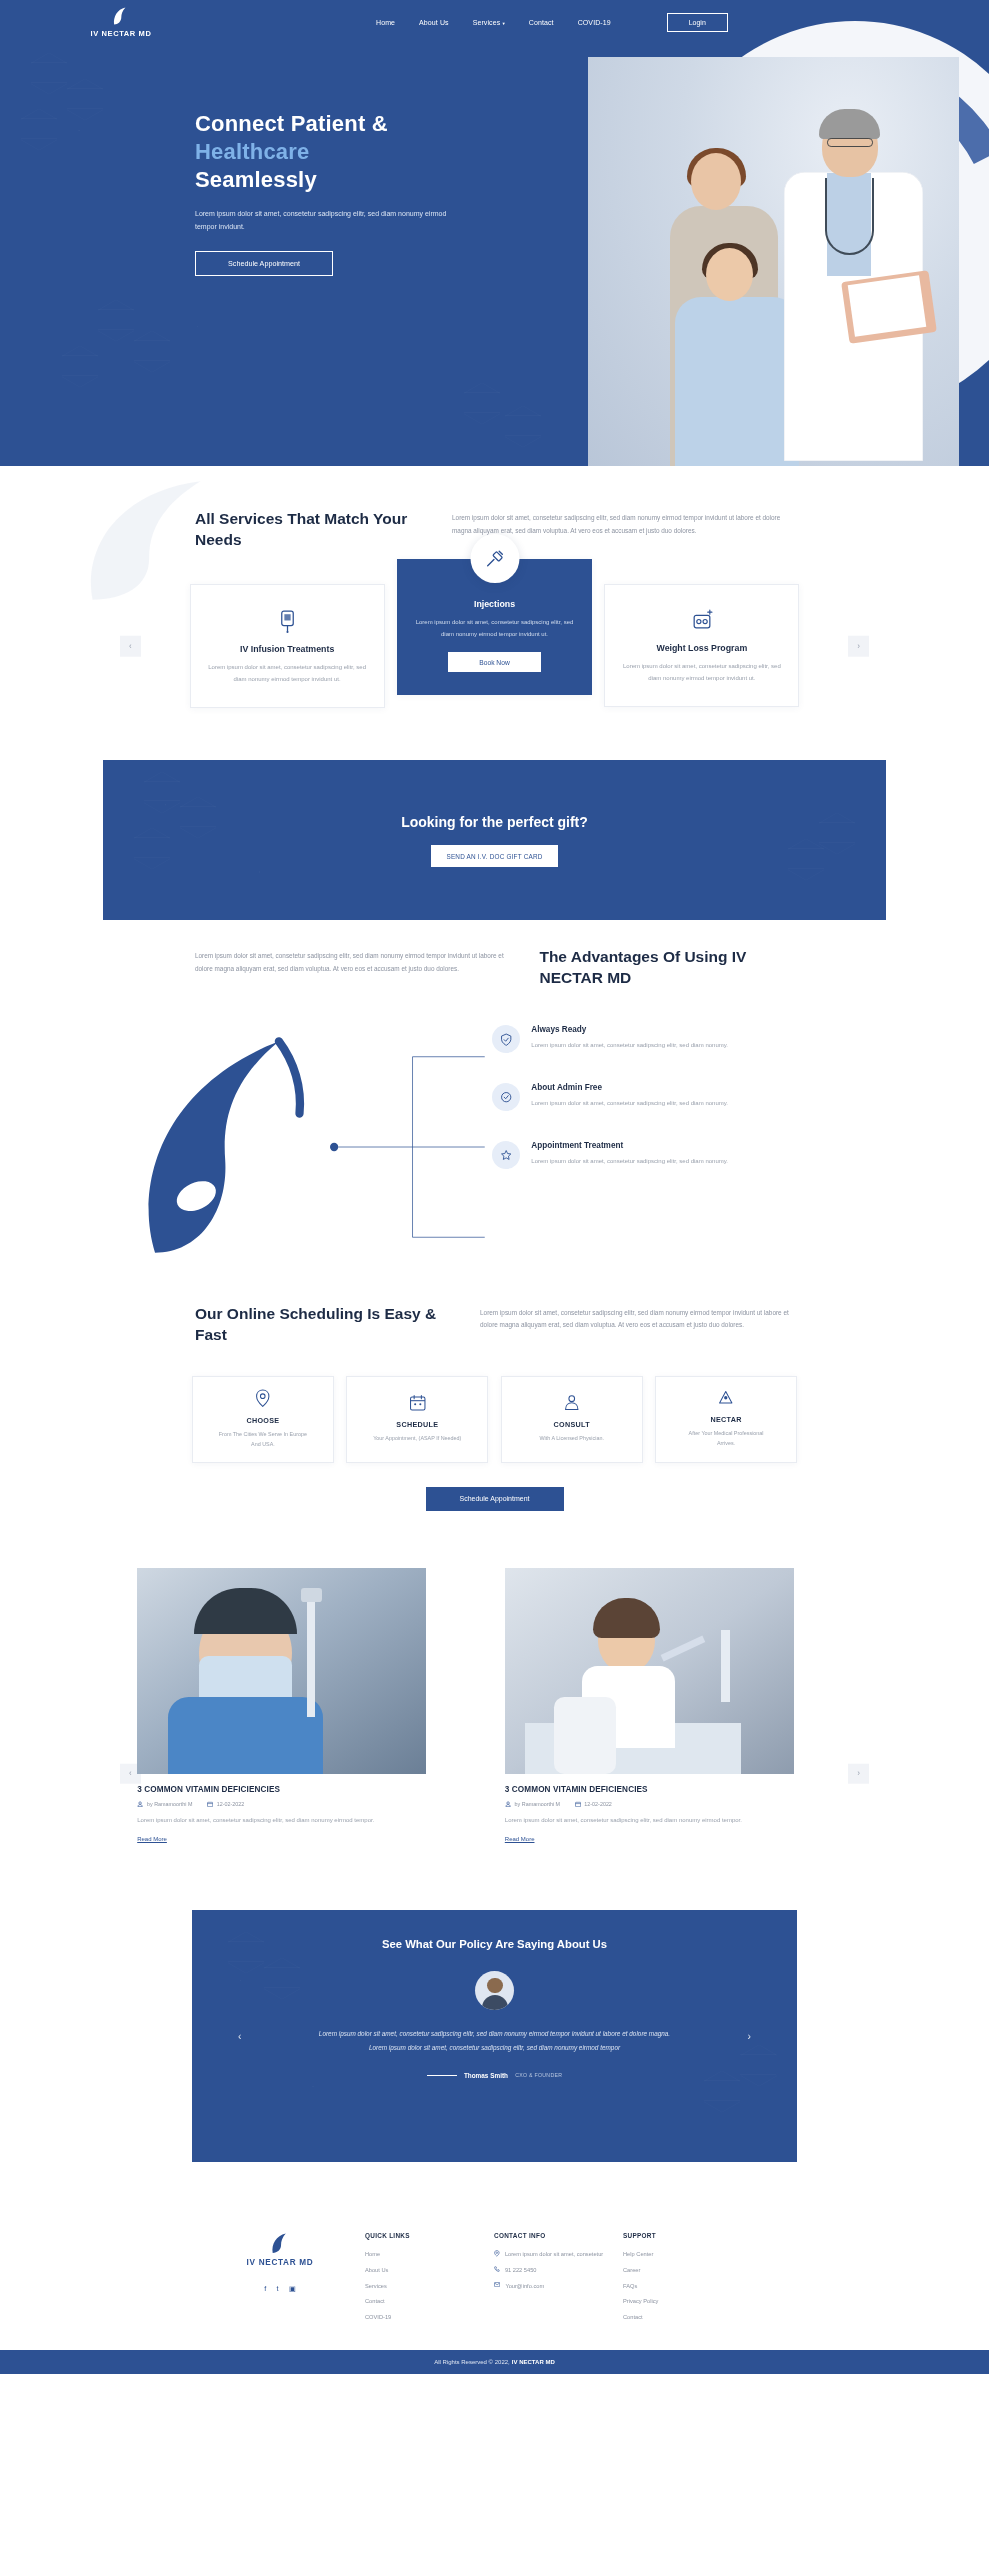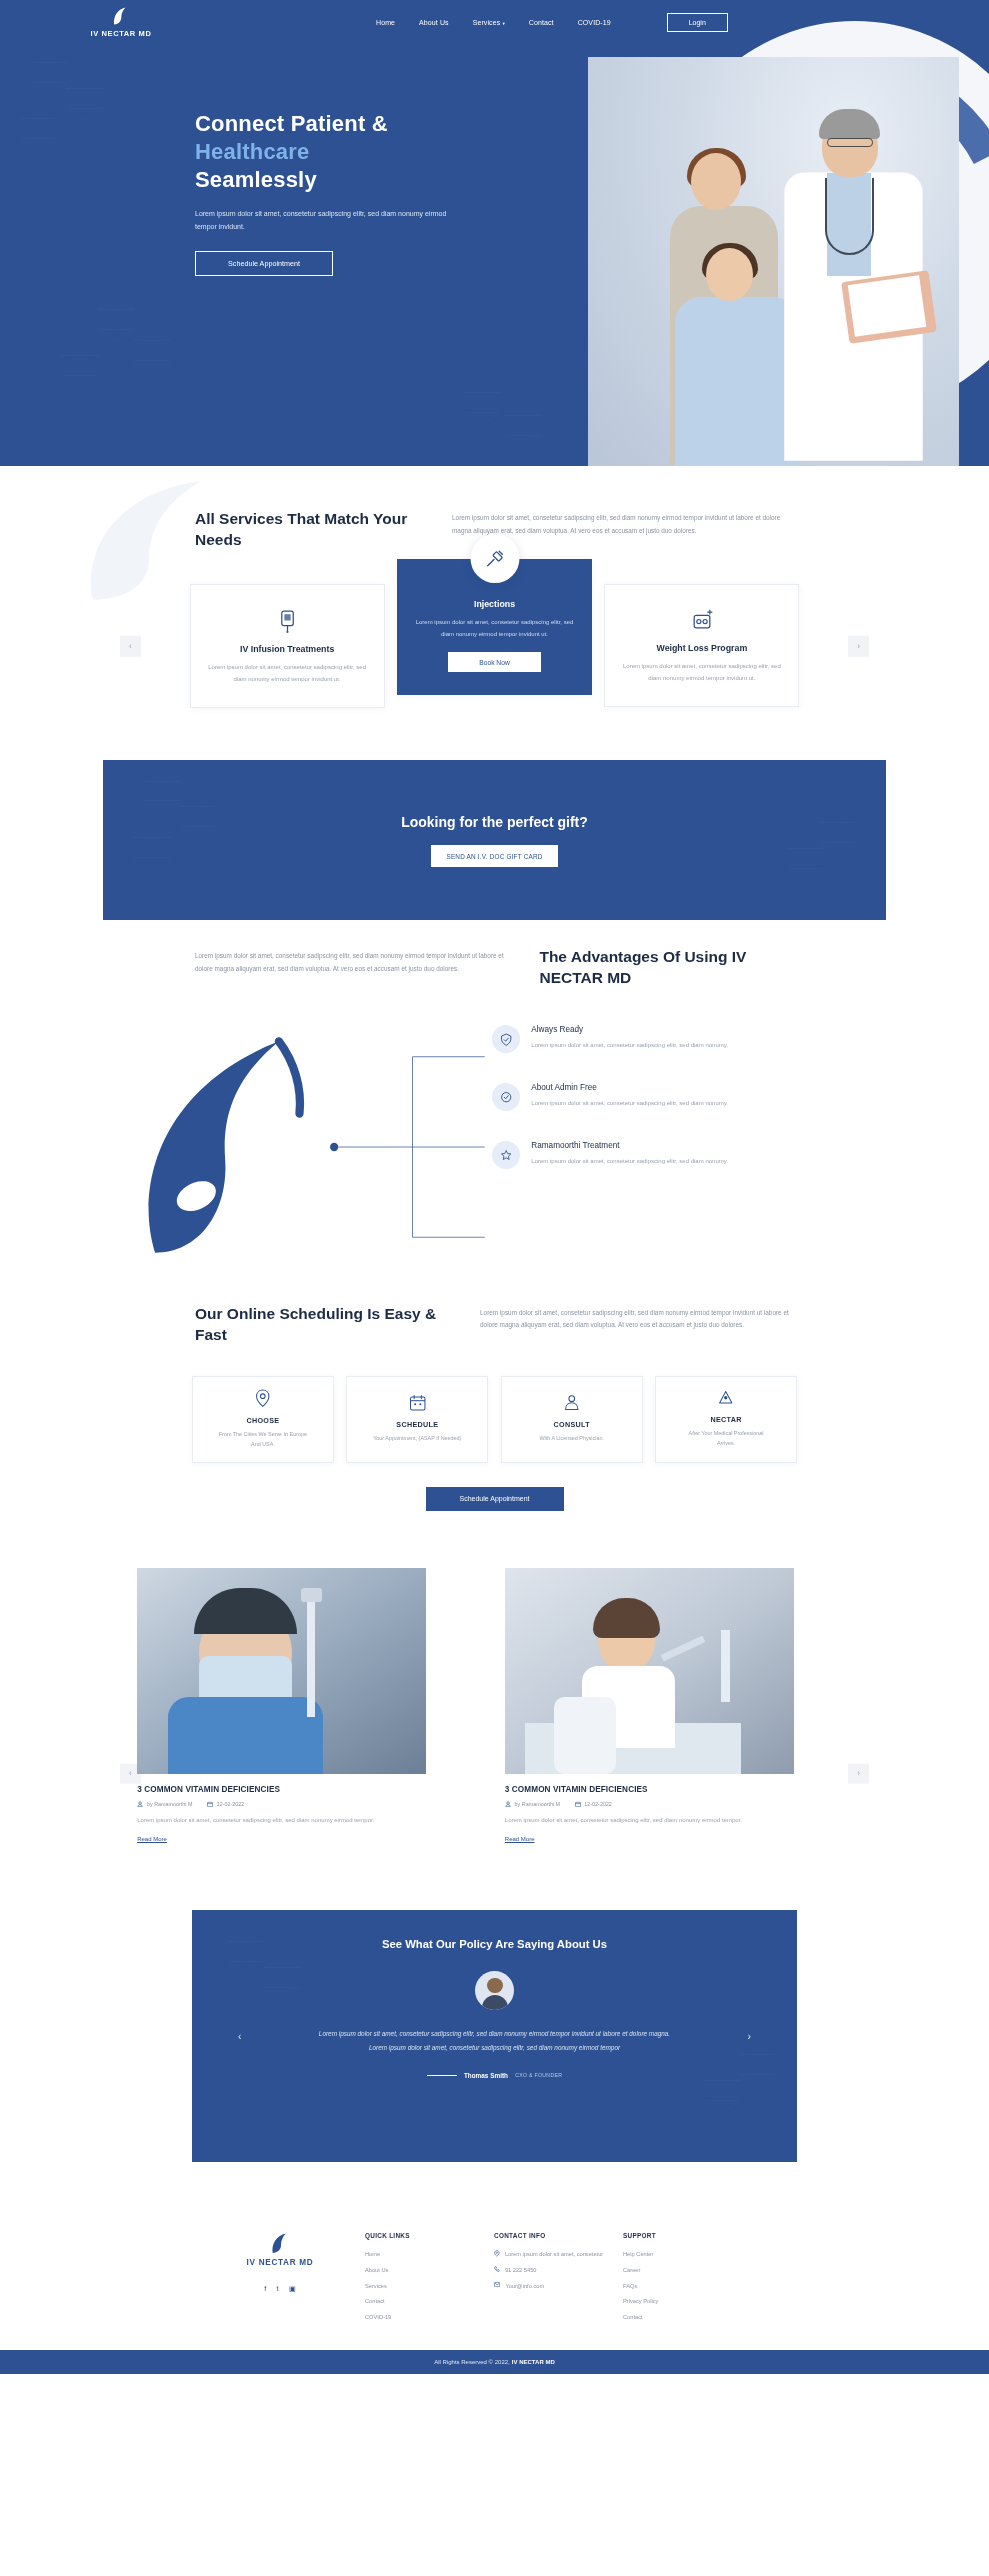--- a/index.html
+++ b/index.html
@@ -204,21 +204,21 @@
   .adv-head .sec-title { width: 268px; text-align:left; }
   .adv-body { position:relative; margin-top: 26px; height: 268px; }
   .adv-logo { position:absolute; left: 124px; top: 15.5px; width: 222px; height: 227px; }
   .adv-lines { position:absolute; left: 330px; top: 20.6px; width: 196px; height: 222px; }
   .adv-items { position:absolute; left: 492px; top: 10.3px; width: 319px; }
   .adv-item { display:flex; gap: 11.3px; margin-bottom: 30px; align-items:flex-start; }
   .adv-ico {
     flex: none; width: 28px; height: 28px; border-radius: 50%;
     background:#e6edf8; display:flex; align-items:center; justify-content:center;
   }
-  .adv-item h4 { font-size: 8.2px; color:#1d2b45; margin-bottom: 5.2px; font-weight:400; }
+  .adv-item h4 { font-size: 8.2px; color:#1d2b45; margin-bottom: 5.2px; font-weight:700; }
   .adv-item p { font-size: 6px; color:#9aa1ad; line-height: 1.95; width: 216px;}
 
   
   .sched { padding: 20.6px 0 0; }
   .sched-head { display:flex; padding: 0 195px; gap: 20.6px; align-items:flex-start;}
   .sched-head .sec-title { width: 278px; }
   .sched-head .sec-sub { width: 330px; }
   .steps { display:flex; justify-content:center; gap: 12.4px; margin-top: 30px; }
   .step {
     width: 142px; height: 87px; background:#fff; border:0.5px solid #e9ecf2;
@@ -496,21 +496,21 @@
           </div>
         </div>
 
         <div class="adv-item">
           <div class="adv-ico">
             <svg width="12.4" height="13.4" viewBox="0 0 24 26">
               <path d="M12 3 l2.7 5.8 6.3 .8 -4.6 4.4 1.2 6.3 -5.6 -3.1 -5.6 3.1 1.2 -6.3 -4.6 -4.4 6.3 -.8 Z" fill="none" stroke="#2d5193" stroke-width="1.7" stroke-linejoin="round"></path>
             </svg>
           </div>
           <div>
-            <h4>Ramamoorthi Treatment</h4>
+            <h4>Appointment Treatment</h4>
             <p>Lorem ipsum dolor sit amet, consetetur sadipscing elitr, sed diam nonumy.</p>
           </div>
         </div>
       </div>
     </div>
   </section>
 
   <section class="sched">
     <div class="sched-head">
       <h2 class="sec-title">Our Online Scheduling Is Easy &amp; Fast</h2>

